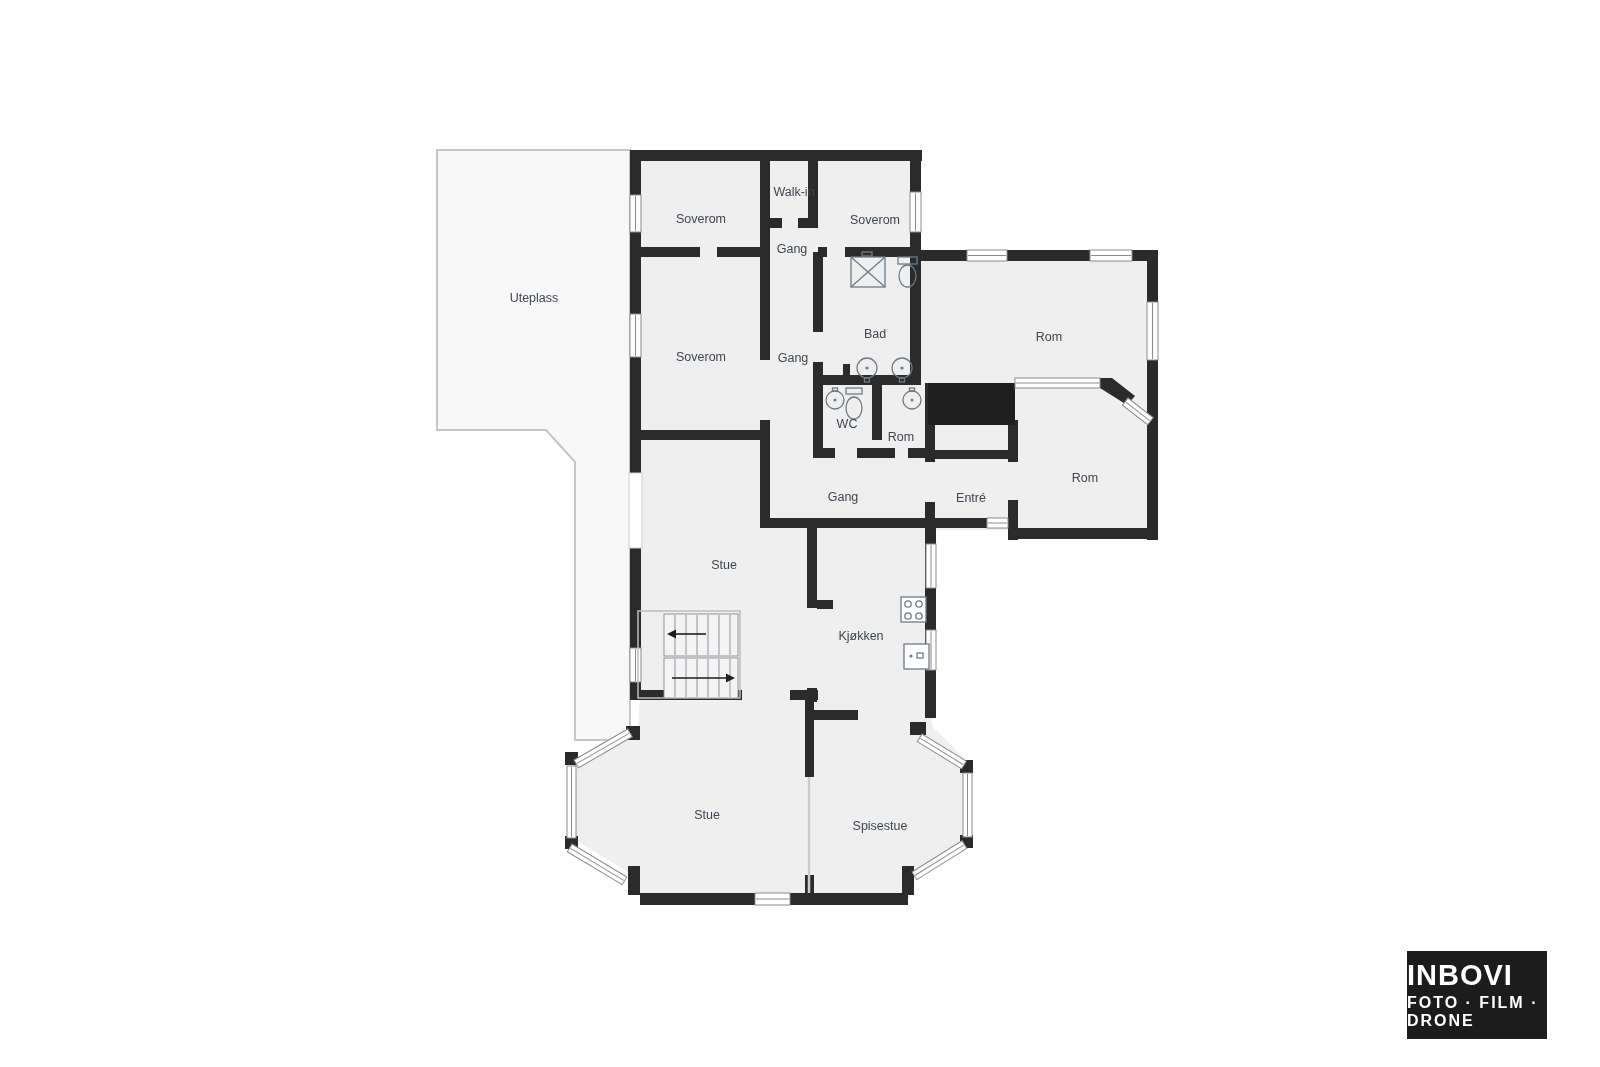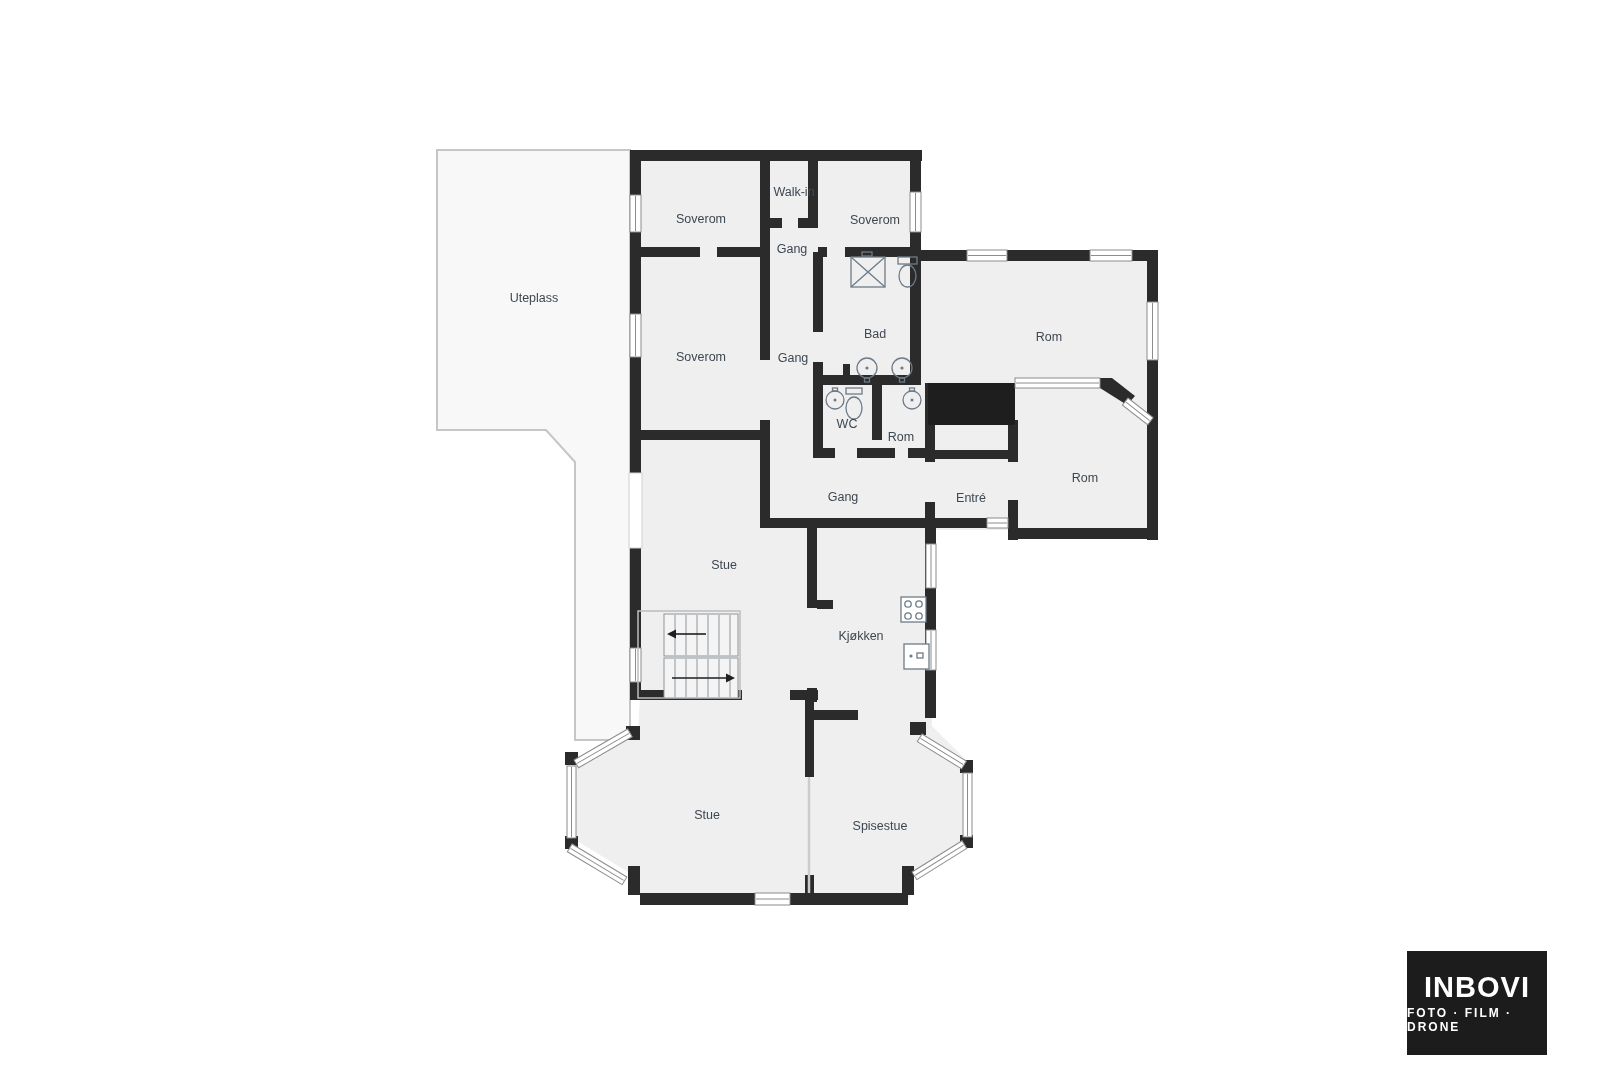--- a/index.html
+++ b/index.html
@@ -17,24 +17,24 @@
   .stair-outer{fill:none;stroke:#bdbdbd;stroke-width:1.5;}
   .stair{fill:#f4f4f4;stroke:#8e959c;stroke-width:1;}
   .tread{stroke:#8e959c;stroke-width:1;}
   .arrow-line{stroke:#1f1f1f;stroke-width:1.6;}
   .arrow-head{fill:#1f1f1f;}
   .divider{stroke:#cccccc;stroke-width:2.5;}
   .door-light{fill:#ffffff;stroke:#cfcfcf;stroke-width:1;}
   .lbl{font-family:"Liberation Sans",sans-serif;font-size:12.5px;fill:#3e4751;}
   .caption{position:absolute;top:1016px;left:795px;transform:translateX(-50%);
            font-size:15.5px;color:#3b3b3b;white-space:nowrap;}
-  .logo{position:absolute;left:1407px;top:951px;width:140px;height:104px;background:#1c1c1c;
-        display:flex;flex-direction:column;align-items:center;justify-content:center;color:#fff;}
+  .logo{position:absolute;left:1407px;top:951px;width:140px;height:88px;background:#1c1c1c;
+        display:flex;flex-direction:column;align-items:flex-start;justify-content:center;color:#fff;}
   .logo-name{font-weight:bold;font-size:29px;letter-spacing:1px;line-height:1;}
-  .logo-tagline{font-size:12px;letter-spacing:2px;font-weight:bold;margin-top:4px;}
+  .logo-tagline{font-size:16px;letter-spacing:2px;font-weight:bold;margin-top:4px;}
 </style>
 </head>
 <body>
 
 <div class="canvas">
 <svg width="1600" height="1067" viewBox="0 0 1600 1067" xmlns="http://www.w3.org/2000/svg">
 
   <polygon class="outdoor" points="437,150 630,150 630,740 575,740 575,462 546,430 437,430" fill="#f8f8f8"></polygon>
 
   <g>

